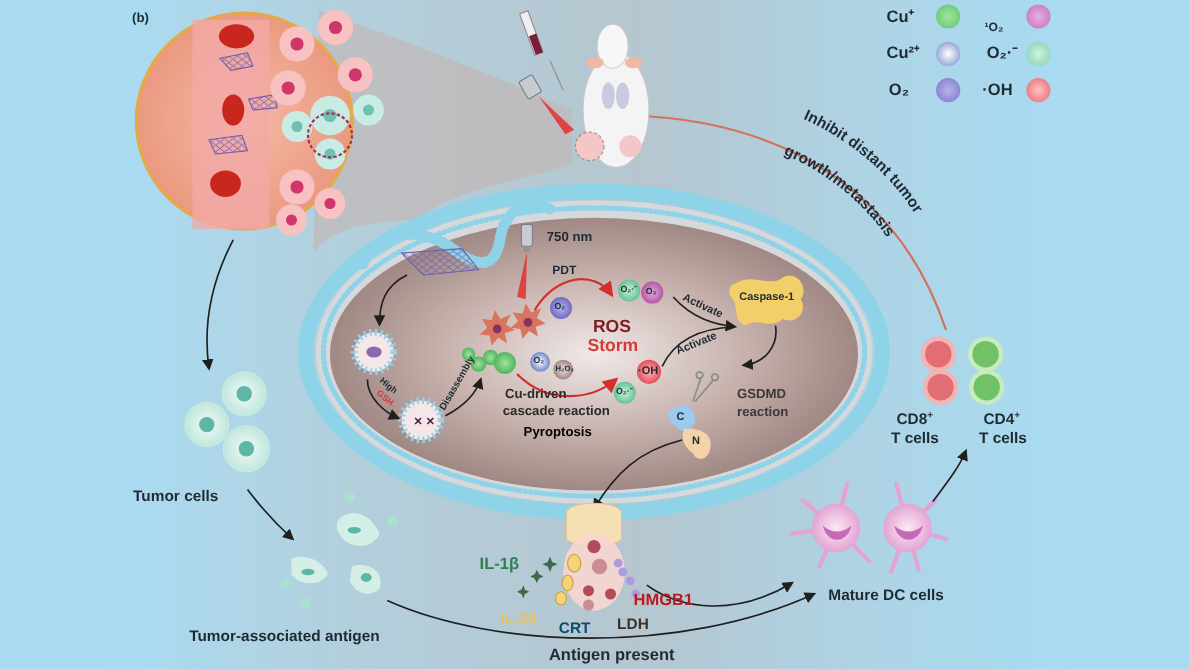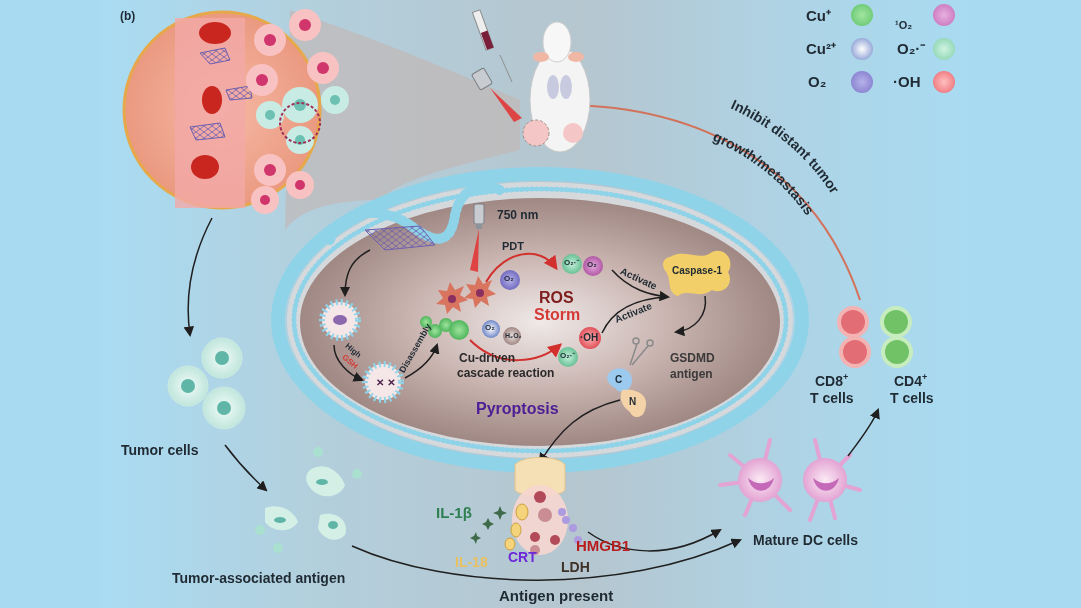--- a/index.html
+++ b/index.html
@@ -315,42 +315,42 @@
 </div>
 
 <div class="lbl" style="left:497px;top:209px;font-size:12px;">750 nm</div>
 <div class="lbl" style="left:502px;top:241px;font-size:11px;">PDT</div>
 <div class="lbl" style="left:539px;top:290px;font-size:16px;color:#7f1d1d;">ROS</div>
 <div class="lbl" style="left:534px;top:307px;font-size:16px;color:#d43a36;">Storm</div>
 <div class="lbl" style="left:619px;top:274px;font-size:10px;transform:rotate(25deg);">Activate</div>
 <div class="lbl" style="left:614px;top:308px;font-size:10px;transform:rotate(-22deg);">Activate</div>
 <div class="lbl" style="left:672px;top:266px;font-size:10px;">Caspase-1</div>
 <div class="lbl" style="left:670px;top:352px;font-size:12px;color:#3a3a3a;">GSDMD</div>
-<div class="lbl" style="left:670px;top:368px;font-size:12px;color:#3a3a3a;">antigen</div>
+<div class="lbl" style="left:670px;top:368px;font-size:12px;color:#3a3a3a;">reaction</div>
 <div class="lbl" style="left:615px;top:375px;font-size:10px;">C</div>
 <div class="lbl" style="left:629px;top:397px;font-size:10px;">N</div>
 <div class="lbl" style="left:344px;top:347px;font-size:8px;transform:rotate(40deg);">High</div>
 <div class="lbl" style="left:341px;top:358px;font-size:8px;color:#d43a36;transform:rotate(40deg);">GSH</div>
 <div class="lbl" style="left:398px;top:370px;font-size:9px;transform:rotate(-60deg);transform-origin:left top;">Disassembly</div>
 <div class="lbl" style="left:459px;top:352px;font-size:12px;color:#2a2a2a;">Cu-driven</div>
 <div class="lbl" style="left:457px;top:367px;font-size:12px;color:#2a2a2a;">cascade reaction</div>
 <div class="lbl" style="left:505px;top:332px;font-size:7px;">H₂O₂</div>
 <div class="lbl" style="left:580px;top:333px;font-size:10px;">·OH</div>
 <div class="lbl" style="left:560px;top:352px;font-size:8px;">O₂·⁻</div>
 <div class="lbl" style="left:564px;top:259px;font-size:8px;">O₂·⁻</div>
 <div class="lbl" style="left:587px;top:261px;font-size:8px;">O₂</div>
 <div class="lbl" style="left:504px;top:275px;font-size:8px;">O₂</div>
 <div class="lbl" style="left:485px;top:324px;font-size:8px;">O₂</div>
-<div class="lbl" style="left:476px;top:401px;font-size:16px;color:#4c1d95;">Pyroptosis</div>
+<div class="lbl" style="left:476px;top:386px;font-size:12px;color:#000000;">Pyroptosis</div>
 
 <div class="lbl" style="left:121px;top:443px;font-size:14px;">Tumor cells</div>
 <div class="lbl" style="left:172px;top:571px;font-size:14px;">Tumor-associated antigen</div>
 <div class="lbl" style="left:436px;top:505px;font-size:15px;color:#2f7f52;">IL-1β</div>
-<div class="lbl" style="left:455px;top:555px;font-size:14px;color:#e9c060;">IL-18</div>
-<div class="lbl" style="left:508px;top:550px;font-size:14px;color:#6d28d9;">CRT</div>
+<div class="lbl" style="left:455px;top:555px;font-size:14px;color:#e9c060;">IL-20</div>
+<div class="lbl" style="left:508px;top:563px;font-size:14px;color:#0c4a6e;">CRT</div>
 <div class="lbl" style="left:561px;top:560px;font-size:14px;color:#3e3128;">LDH</div>
 <div class="lbl" style="left:576px;top:506px;font-size:15px;color:#b91c1c;margin-top:32px;">HMGB1</div>
 <div class="lbl" style="left:499px;top:588px;font-size:15px;text-align:center;">Antigen present</div>
 <div class="lbl" style="left:753px;top:533px;font-size:14px;">Mature DC cells</div>
 
 <div class="lbl" style="left:815px;top:373px;font-size:14px;">
   <span>CD8</span><span class="sup">+</span>
 </div>
 <div class="lbl" style="left:810px;top:391px;font-size:14px;">T cells</div>
 <div class="lbl" style="left:894px;top:373px;font-size:14px;">

